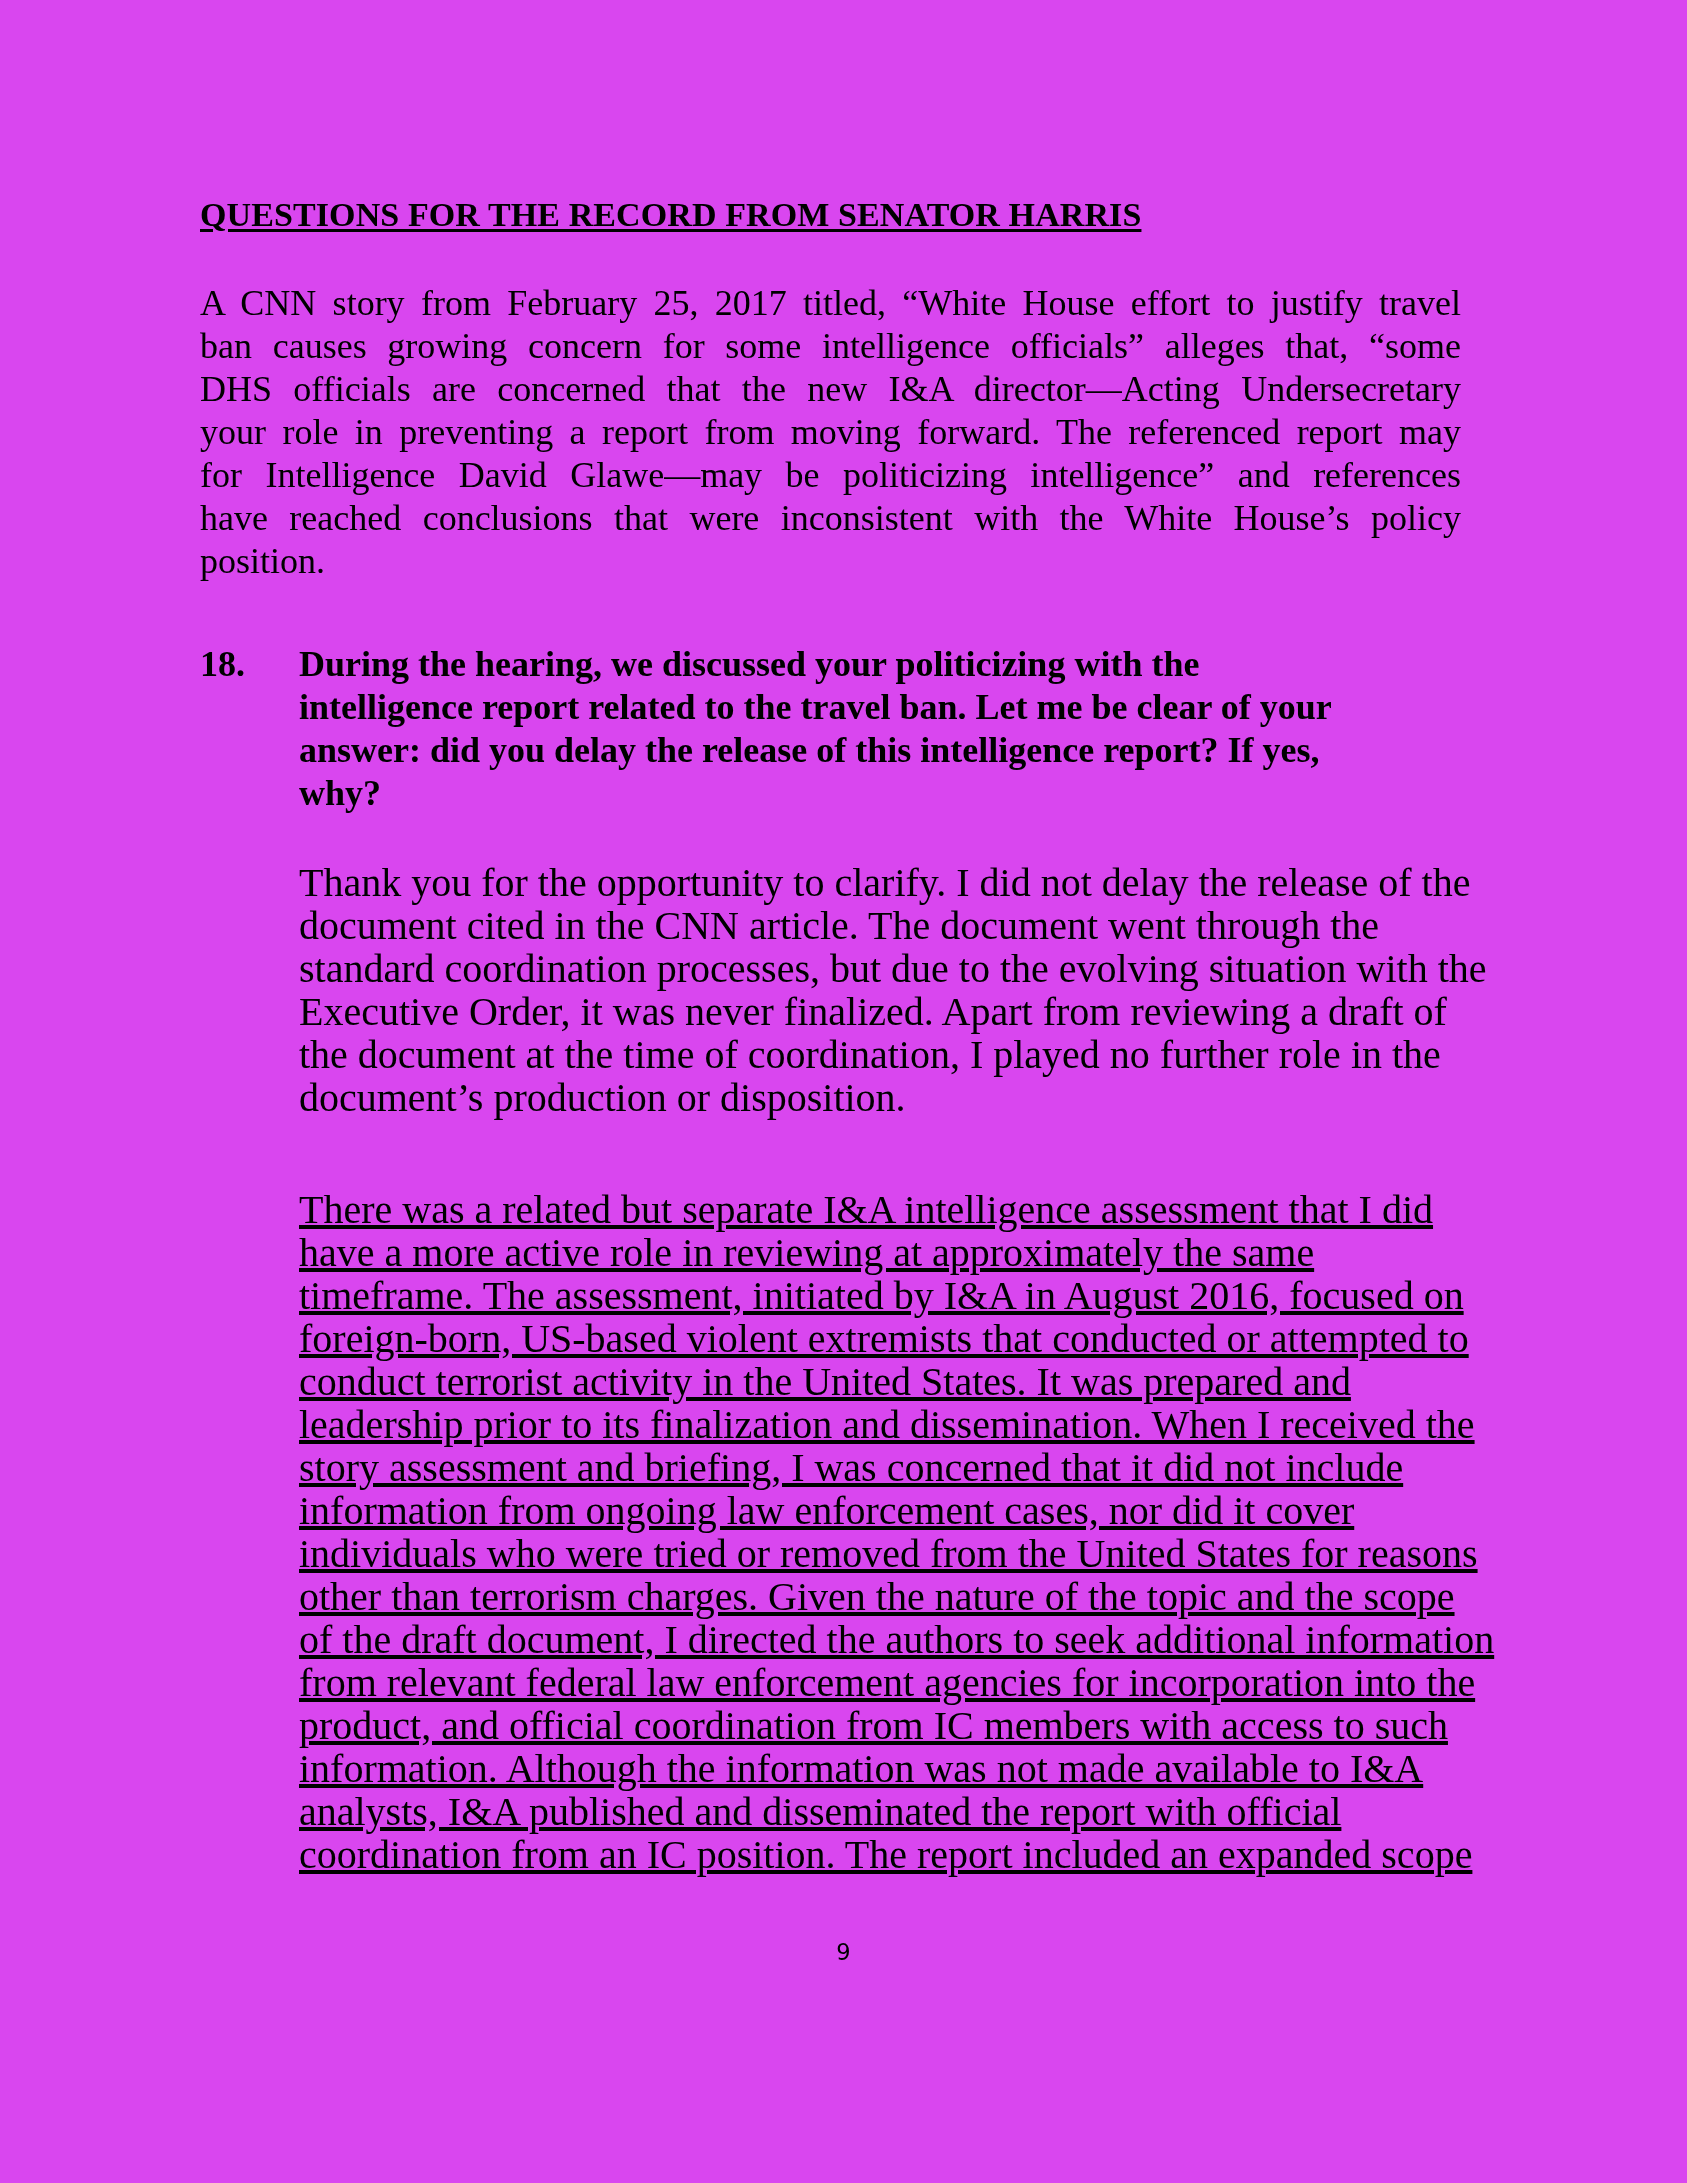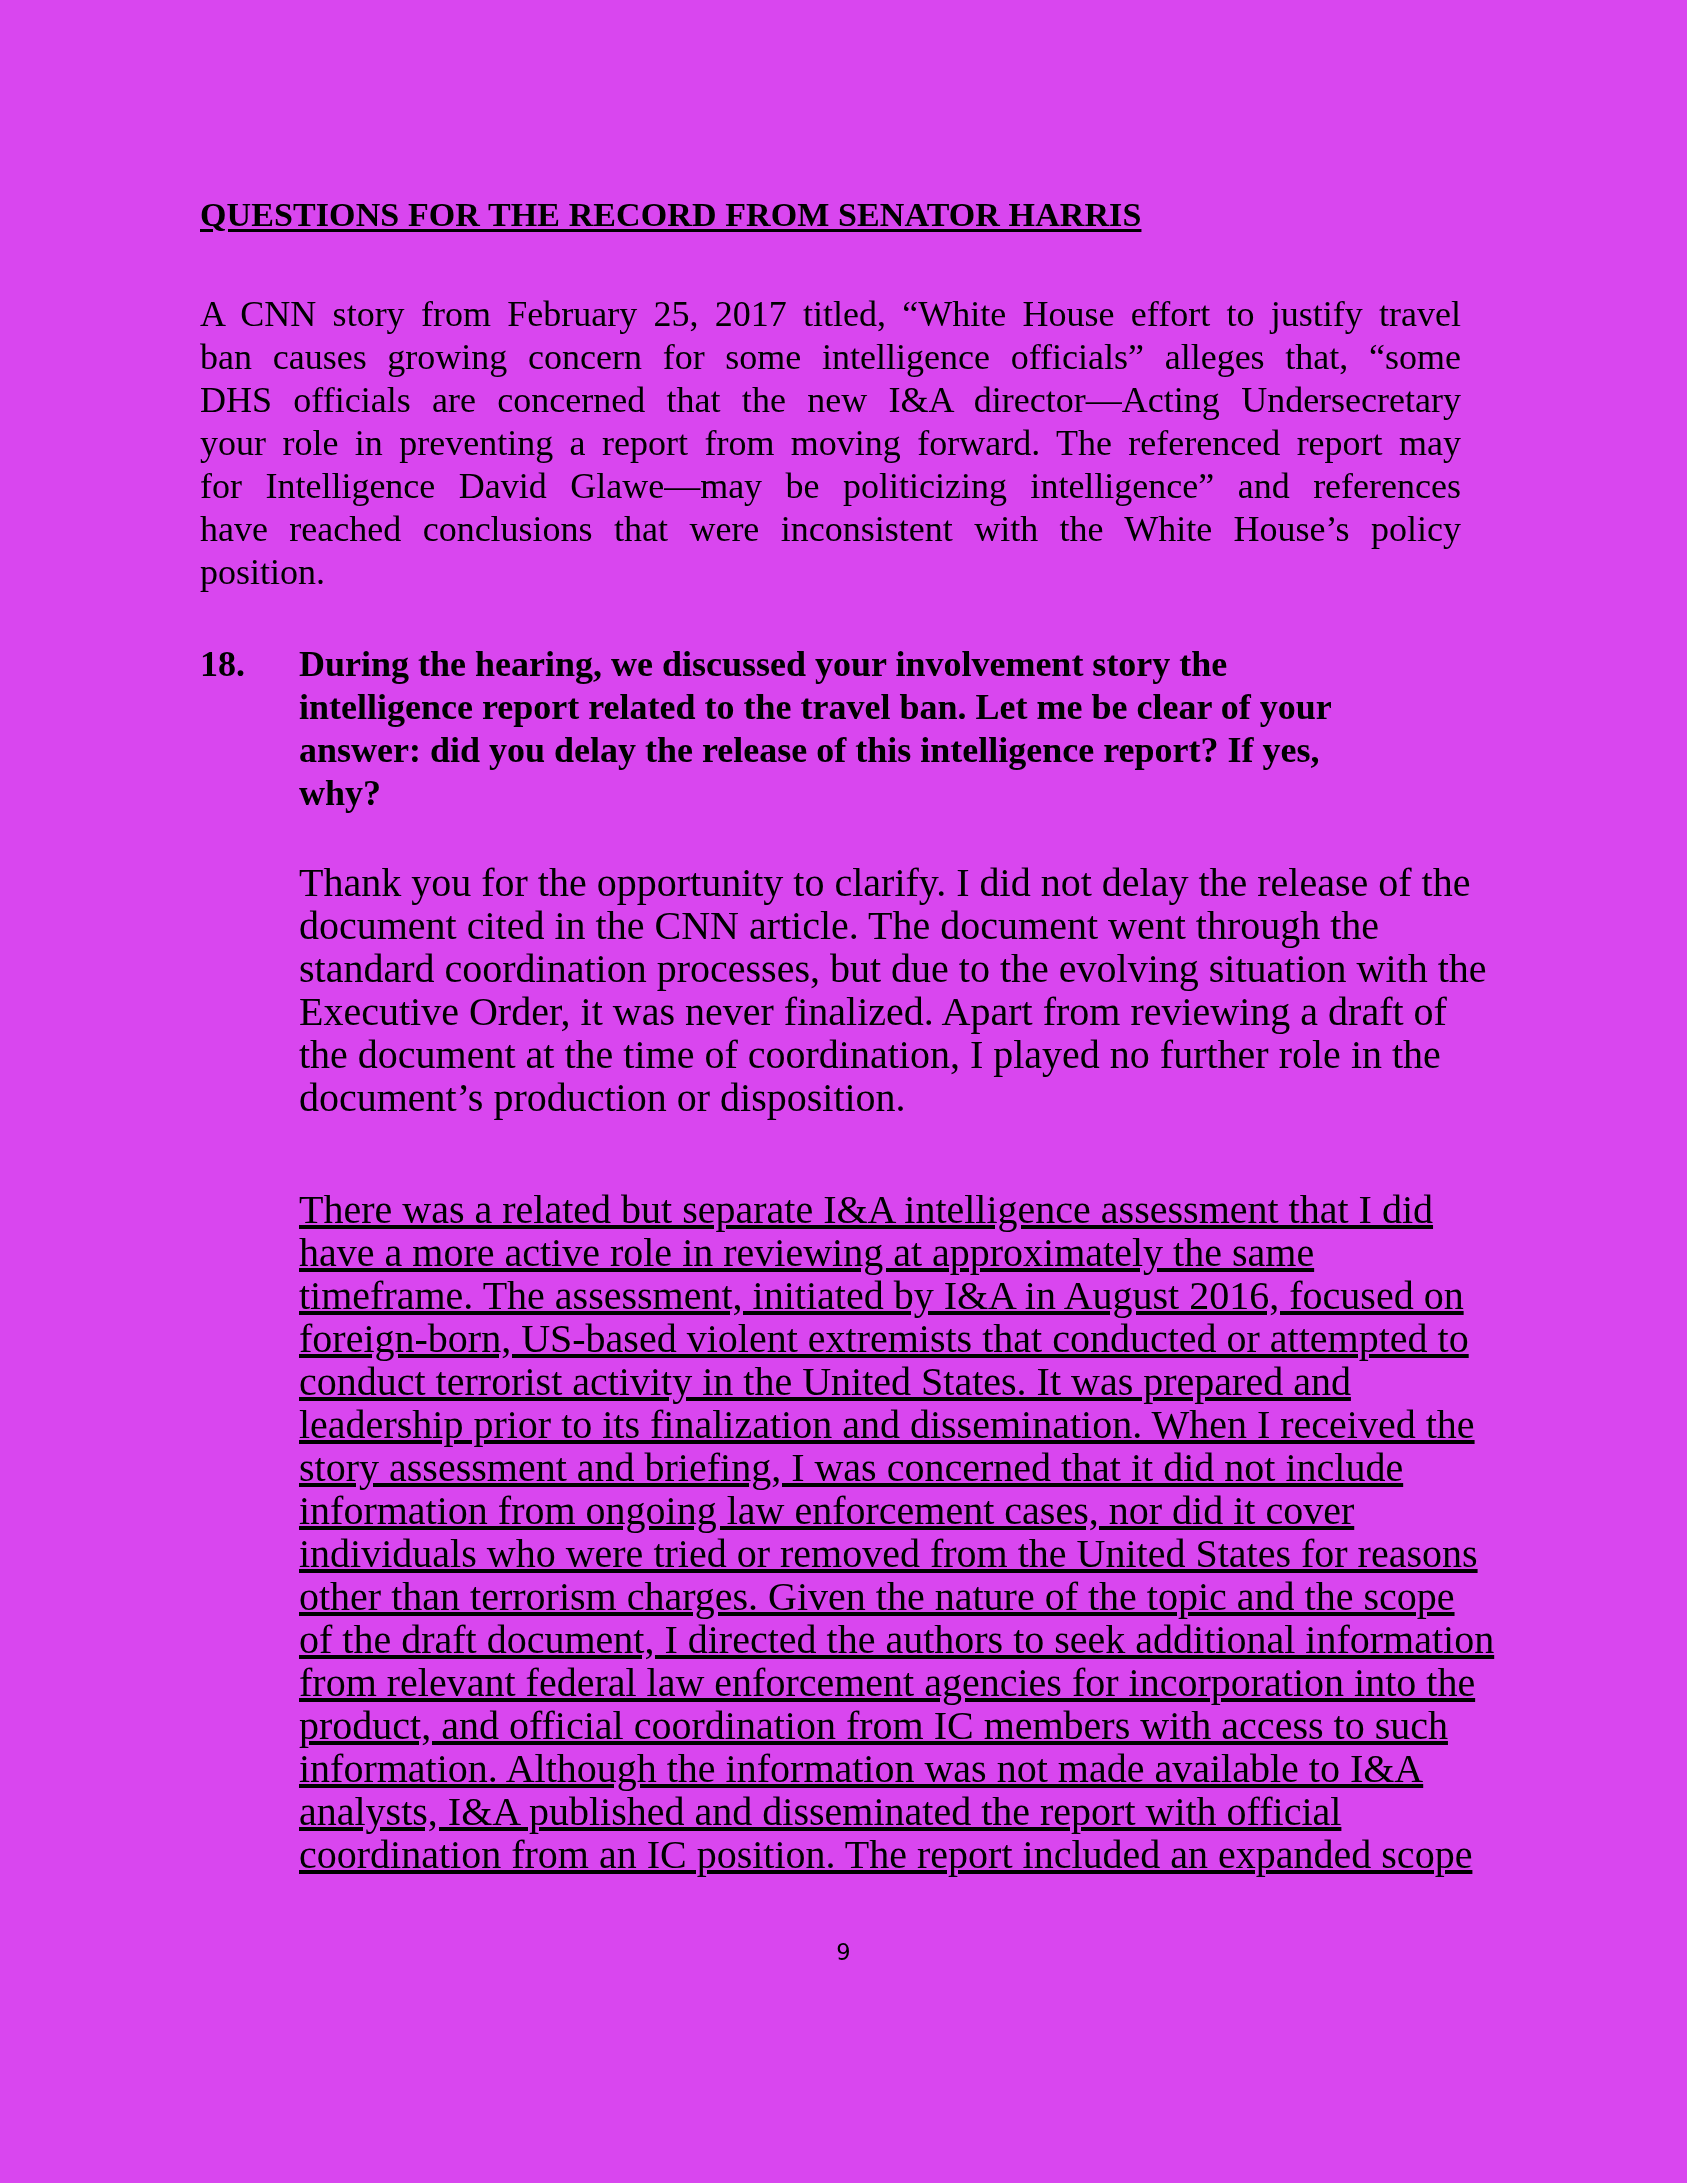--- a/index.html
+++ b/index.html
@@ -30,21 +30,21 @@
       line-height: 44px;
       text-decoration: underline;
       text-decoration-thickness: 3.3px;
       text-underline-offset: 3.3px;
       white-space: nowrap;
       letter-spacing: 0.1px;
     }
     .intro {
       position: absolute;
       left: 200px;
-      top: 293px;
+      top: 282px;
       width: 1261px;
       font-size: 36px;
       line-height: 43px;
       text-align: justify;
       text-align-last: left;
     }
     .intro .line {
       display: block;
       text-align: justify;
       text-align-last: justify;
@@ -110,21 +110,21 @@
     <span class="line">DHS officials are concerned that the new I&amp;A director—Acting Undersecretary</span>
     <span class="line">your role in preventing a report from moving forward. The referenced report may</span>
     <span class="line">for Intelligence David Glawe—may be politicizing intelligence” and references</span>
     <span class="line">have reached conclusions that were inconsistent with the White House’s policy</span>
     <span class="line last">position.</span>
   </div>
 
   <div class="question">
     <span class="qnum">18.</span>
     <div class="qtext">
-      <span class="line">During the hearing, we discussed your involvement story the</span>
+      <span class="line">During the hearing, we discussed your politicizing with the</span>
       <span class="line">intelligence  report related to the travel ban.  Let me be clear of your</span>
       <span class="line">answer: did  you delay the release of this intelligence report? If yes,</span>
       <span class="line">why?</span>
     </div>
   </div>
 
   <div class="answer answer-1">
     <span class="line">Thank you for the opportunity to clarify.  I did not delay the release of the</span>
     <span class="line">document cited in the CNN article.  The document went through the</span>
     <span class="line">standard coordination processes, but due to the evolving situation with the</span>

